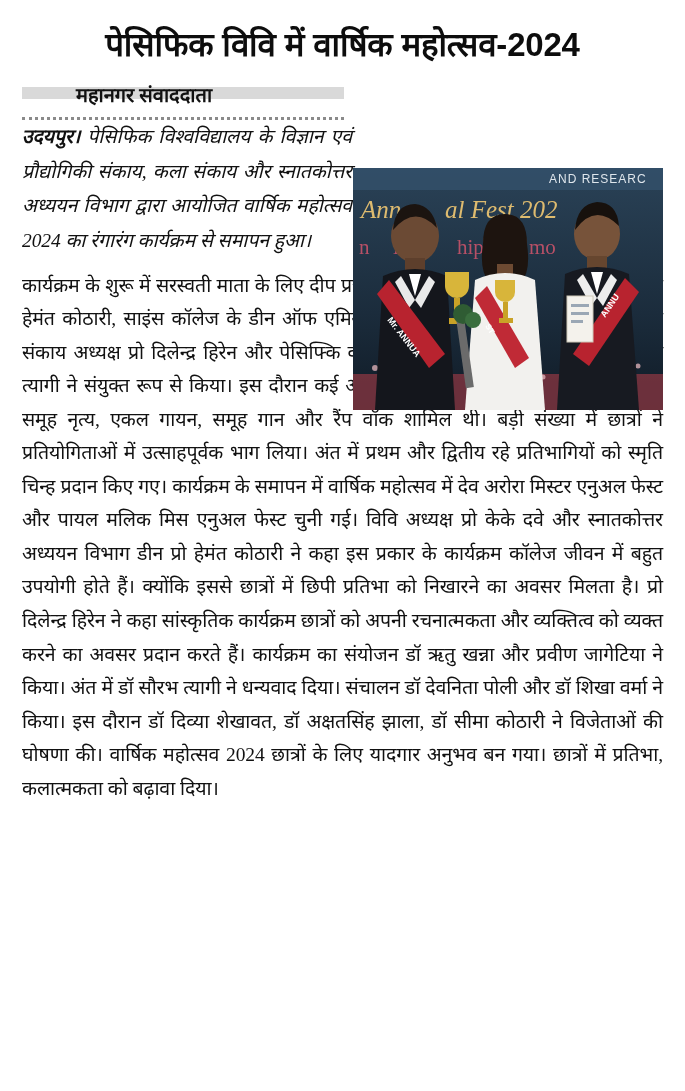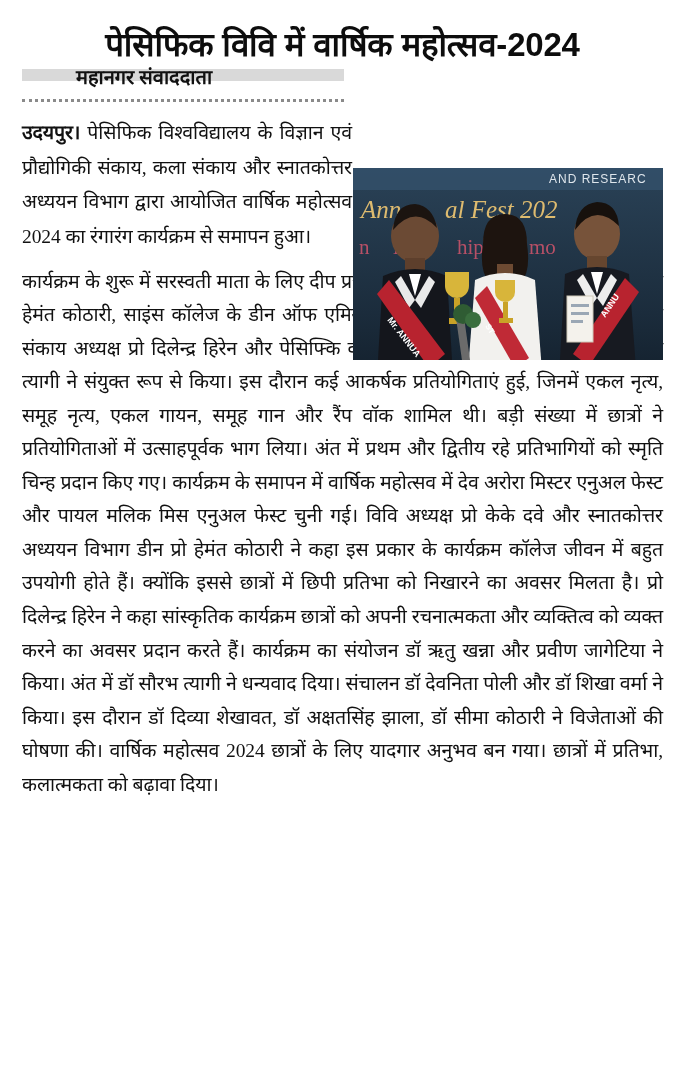--- a/index.html
+++ b/index.html
@@ -34,20 +34,21 @@
     color: #0d0d0d;
     margin: 4px 0 0 0;
     padding: 0 4px;
   }
   .headline .line2 {
     display: block;
   }
 
   
   .byline-wrap {
+    margin-top: 18px;
     width: 322px;
   }
   .byline-bar {
     height: 12px;
     background: #d9d9d9;
     width: 322px;
     position: relative;
   }
   .byline-text {
     position: absolute;
@@ -69,35 +70,35 @@
     width: 322px;
     margin-top: 8px;
   }
 
   
   .photo {
     position: absolute;
     right: 22px;
     top: 168px;
     width: 310px;
-    height: 192px;
+    height: 242px;
     overflow: hidden;
     background: #8b5cf6;
   }
   .photo svg { display: block; }
 
   
   .intro {
     width: 330px;
-    margin-top: 14px;
     font-size: 19.5px;
     line-height: 1.78;
     text-align: justify;
     text-justify: inter-word;
     letter-spacing: -0.1px;
+    font-style: italic;
   }
   .intro b { font-weight: bold; }
 
   
   .body-text {
     margin-top: 10px;
     font-size: 19.5px;
     line-height: 1.72;
     text-align: justify;
     text-justify: inter-word;

